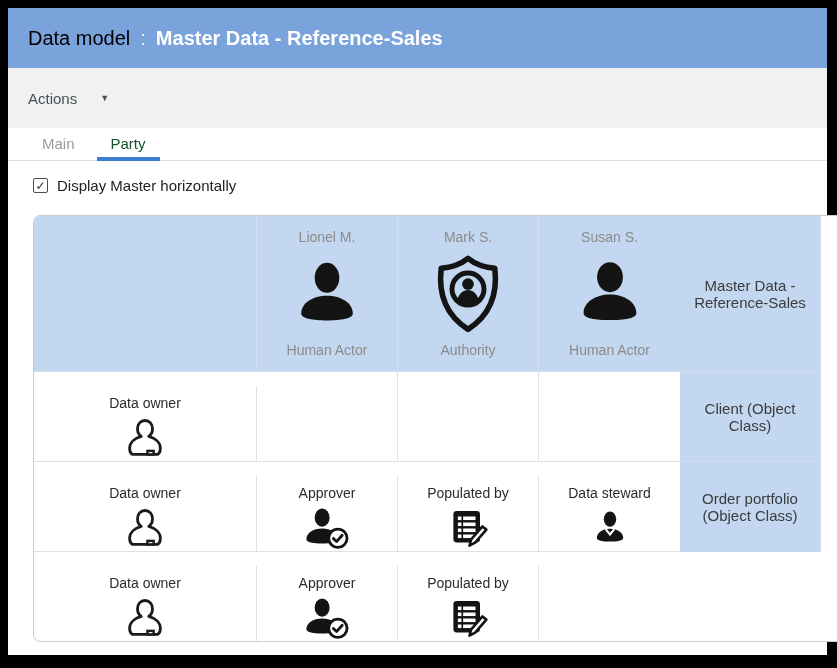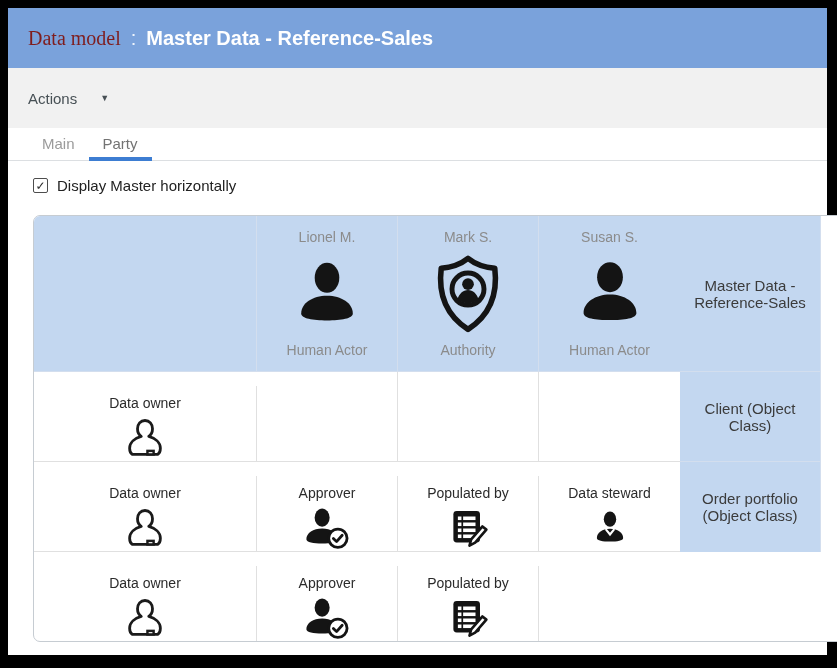--- a/index.html
+++ b/index.html
@@ -3,33 +3,33 @@
 <meta charset="utf-8">
 <style>
   * { margin:0; padding:0; box-sizing:border-box; }
   html,body { width:837px; height:668px; background:#000; overflow:hidden;
               font-family:"Liberation Sans", sans-serif; }
   .app { position:absolute; top:8px; left:8px; right:10px; bottom:13px; background:#fff; }
 
   
   .titlebar { height:60px; background:#7aa2db; display:flex; align-items:center;
               padding-left:20px; font-size:20px; }
-  .titlebar .appname { color:#7f1d1d; font-weight:400;font-family:Liberation Serif, serif; }
+  .titlebar .appname { color:#000000; font-weight:400; }
   .titlebar .sep { color:#eef4fc; margin:0 10px; font-weight:400; }
   .titlebar .title { color:#ffffff; font-weight:700; }
 
   
   .actionsbar { height:60px; background:#f1f1f1; display:flex; align-items:center; padding-left:20px; }
   .actions-btn { display:flex; align-items:center; gap:23px; color:#475055; font-size:15px; cursor:pointer; }
   .actions-btn .caret { font-size:9px; color:#475055; }
 
   
-  .tabs { height:33px; border-bottom:1px solid #dcdfe2; display:flex; padding-left:20px; gap:0; }
+  .tabs { height:33px; border-bottom:1px solid #dcdfe2; display:flex; padding-left:20px; gap:8px; }
   .tab { position:relative; padding:0 14px; line-height:31px; font-size:15px; color:#9b9b9b; cursor:pointer; }
-  .tab.active { color:#737373; }
+  .tab.active { color:#14532d; }
   .tab.active::after { content:""; position:absolute; left:0; right:0; bottom:-1px; height:4px; background:#3d7dd2; }
 
   
   .optionrow { margin:16px 0 0 25px; display:flex; align-items:center; gap:9px; }
   .checkbox { width:15px; height:15px; border:1.5px solid #4d4d4d; border-radius:2px; background:#fff;
               display:flex; align-items:center; justify-content:center; font-size:12px; color:#2f2f2f;
               line-height:1; cursor:pointer; }
   .optionrow label { font-size:15px; color:#222; cursor:pointer; }
 
   

